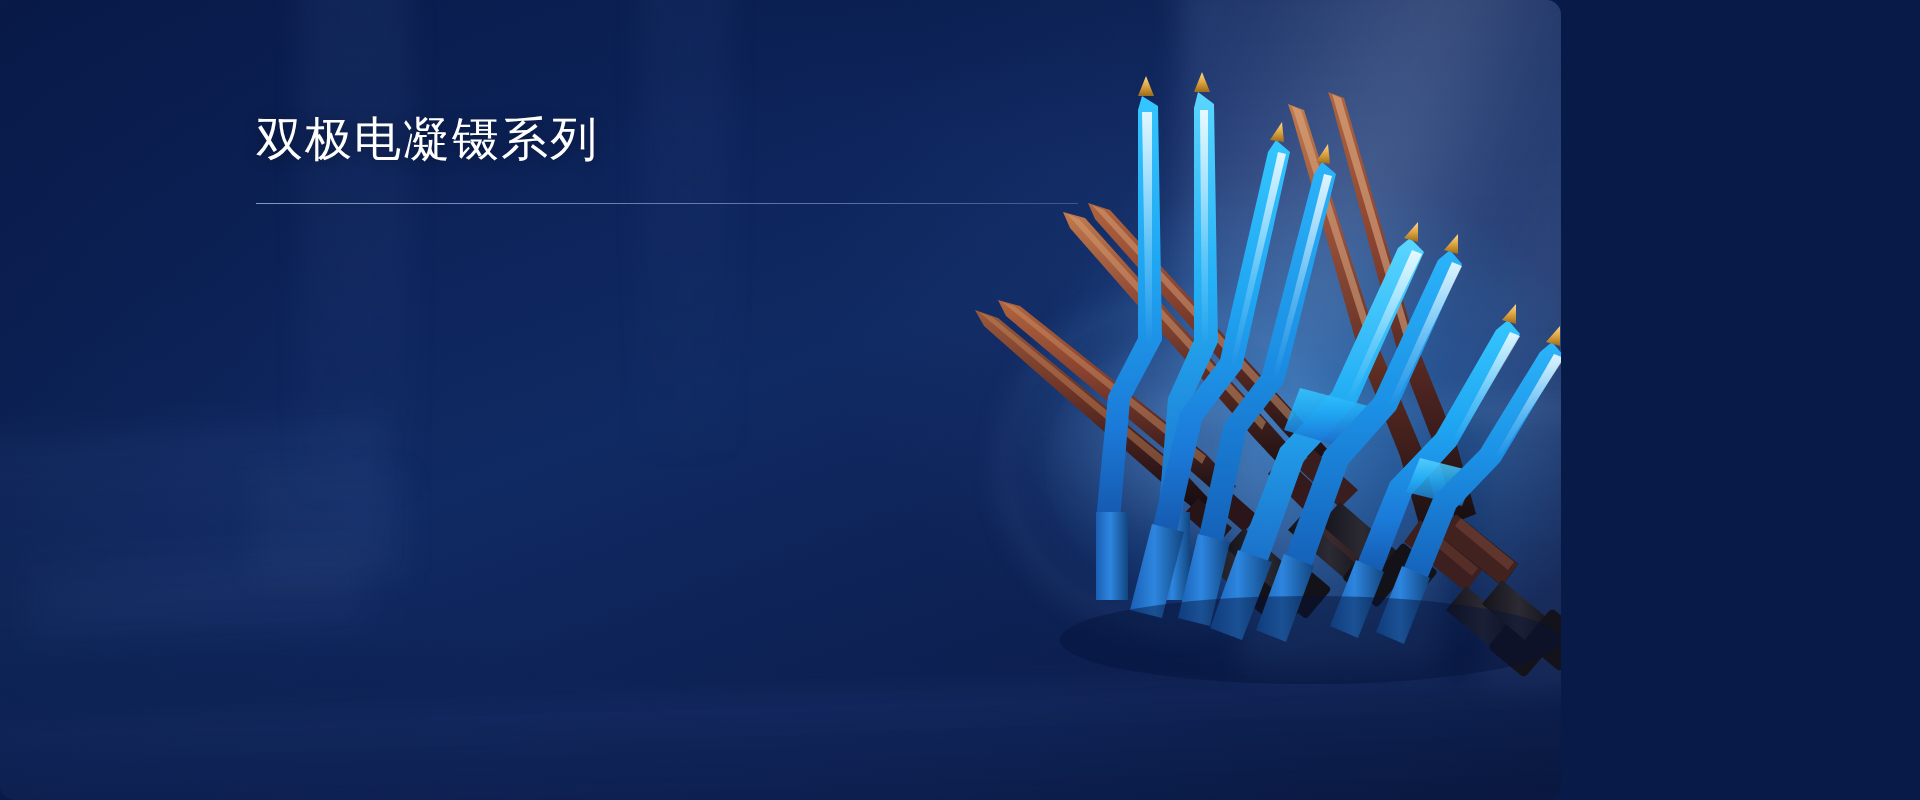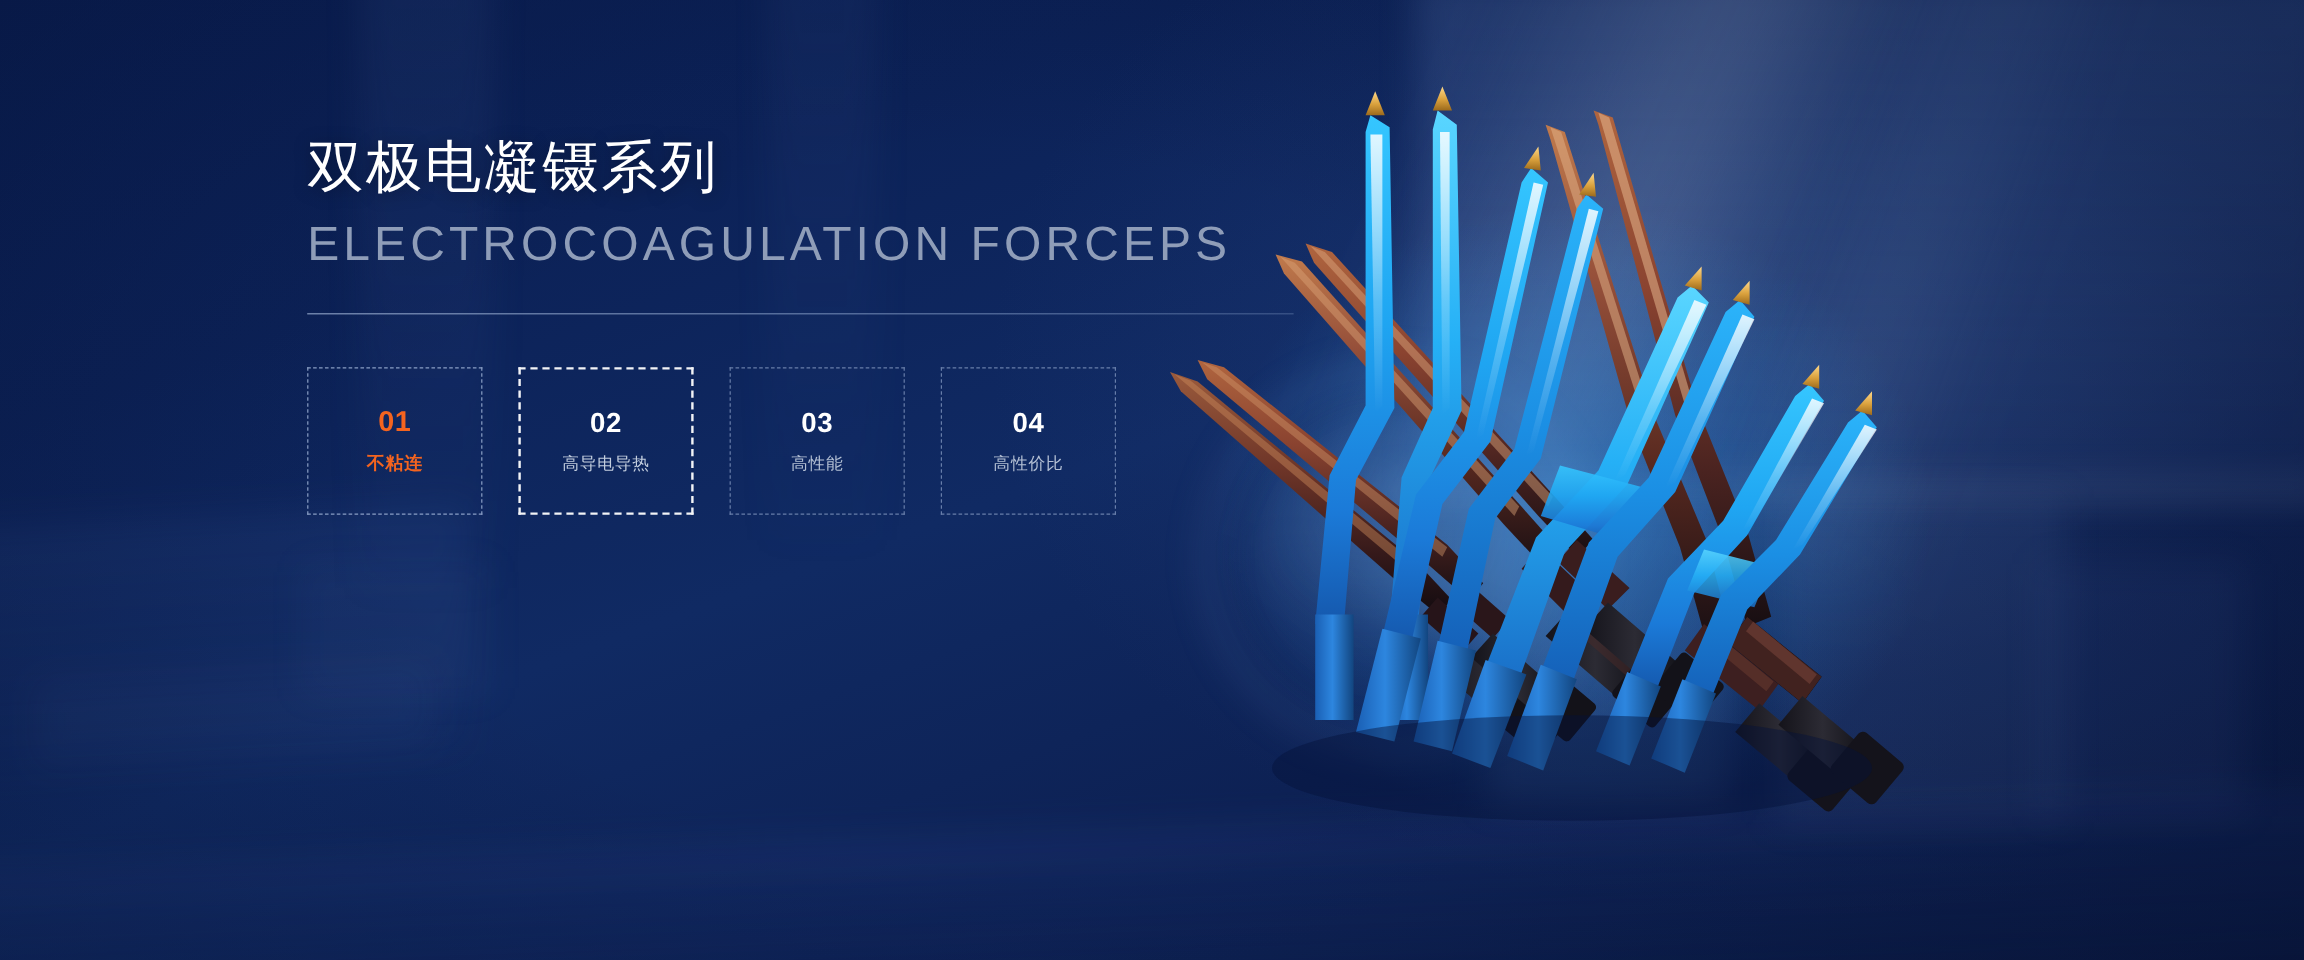--- a/index.html
+++ b/index.html
@@ -5,25 +5,26 @@
 <style>
   * { margin:0; padding:0; box-sizing:border-box; }
   html,body { width:1920px; height:800px; overflow:hidden; }
   body {
     font-family:"Liberation Sans","DejaVu Sans",sans-serif;
     background:#071a48;
   }
 
   .banner {
     position:relative;
-    width:1920px; height:800px;
+    width:1561px; height:800px;
     overflow:hidden;
     background:
       radial-gradient(ellipse 900px 620px at 1500px 300px, rgba(70,104,168,0.40) 0%, rgba(40,68,130,0.18) 45%, rgba(10,30,80,0) 75%),
       linear-gradient(160deg, #0a1f55 0%, #0c2258 24%, #102a63 48%, #0d2154 70%, #0a1a44 100%);
+    border-radius: 15px;
   }
 
   
   .bg-room { position:absolute; inset:0; overflow:hidden; }
 
   .room-shape { position:absolute; filter:blur(14px); }
 
   .rm-wall-right {
     left:1180px; top:-20px; width:760px; height:430px;
     background:linear-gradient(180deg, rgba(96,126,186,0.30), rgba(60,92,158,0.16));
@@ -390,43 +391,19 @@
       <ellipse cx="430" cy="640" rx="250" ry="44" fill="#05123a" opacity="0.45"></ellipse>
     </svg>
   </div>
 
   <div class="vignette"></div>
 
   <div class="content">
 
     <h1 class="title-cn">双极电凝镊系列</h1>
 
-    <h2 class="title-en">ELECTROCOAGULATION FORCEPS</h2>
 
     <div class="divider"></div>
 
 
-    <div class="features">
-
-      <div class="feature is-active">
-        <div class="f-num">01</div>
-        <div class="f-label">不粘连</div>
-      </div>
-
-      <div class="feature is-bright">
-        <div class="f-num">02</div>
-        <div class="f-label">高导电导热</div>
-      </div>
-
-      <div class="feature is-dim">
-        <div class="f-num">03</div>
-        <div class="f-label">高性能</div>
-      </div>
-
-      <div class="feature is-dim">
-        <div class="f-num">04</div>
-        <div class="f-label">高性价比</div>
-      </div>
-
-    </div>
   </div>
 
 </div>
 
 </body></html>

